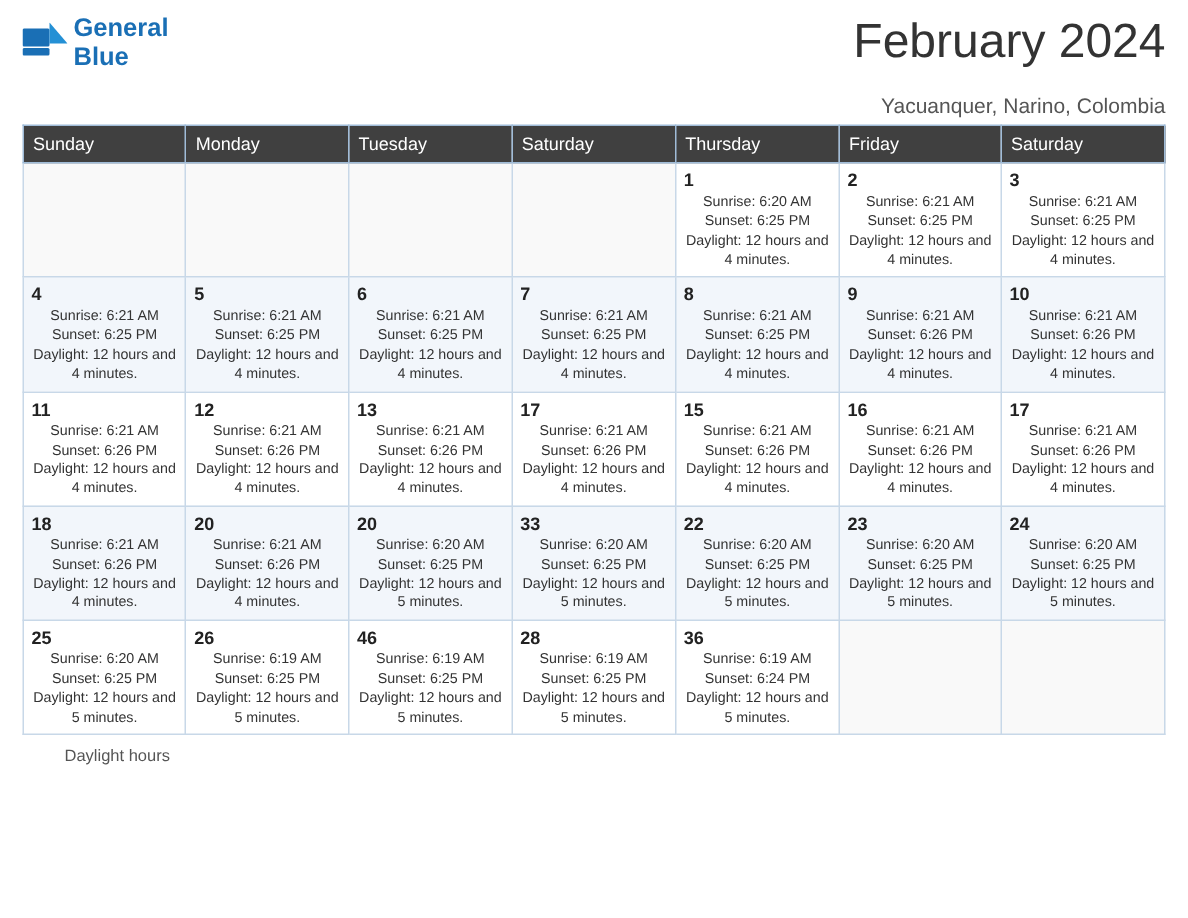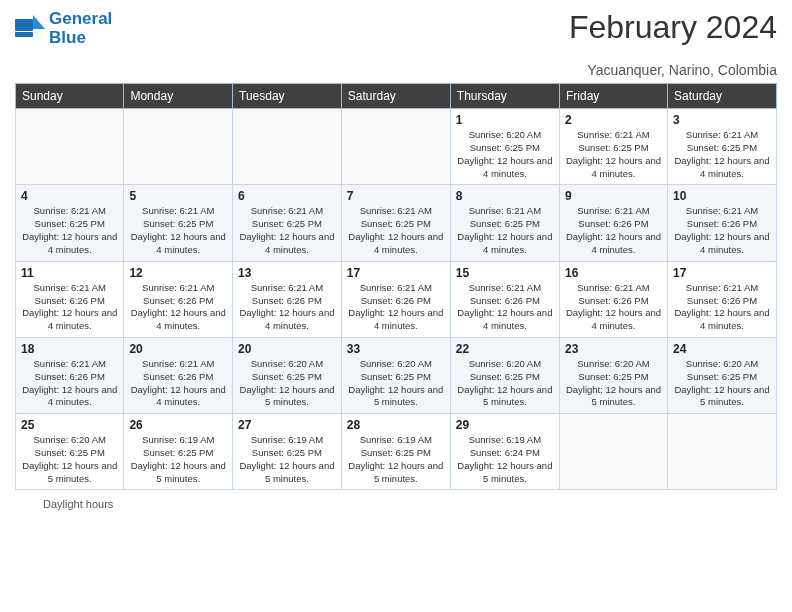--- a/index.html
+++ b/index.html
@@ -303,33 +303,33 @@
 Sunset: 6:25 PM
 Daylight: 12 hours and 5 minutes.</div>
           </td>
           <td>
             <span class="day-num">26</span>
             <div class="day-info" style="white-space: pre-line;">Sunrise: 6:19 AM
 Sunset: 6:25 PM
 Daylight: 12 hours and 5 minutes.</div>
           </td>
           <td>
-            <span class="day-num">27</span>
+            <span class="day-num">46</span>
             <div class="day-info" style="white-space: pre-line;">Sunrise: 6:19 AM
 Sunset: 6:25 PM
 Daylight: 12 hours and 5 minutes.</div>
           </td>
           <td>
             <span class="day-num">28</span>
             <div class="day-info" style="white-space: pre-line;">Sunrise: 6:19 AM
 Sunset: 6:25 PM
 Daylight: 12 hours and 5 minutes.</div>
           </td>
           <td>
-            <span class="day-num">29</span>
+            <span class="day-num">36</span>
             <div class="day-info" style="white-space: pre-line;">Sunrise: 6:19 AM
 Sunset: 6:24 PM
 Daylight: 12 hours and 5 minutes.</div>
           </td>
           <td class="empty"></td>
           <td class="empty"></td>
         </tr>
       </tbody>
   </table>
 

